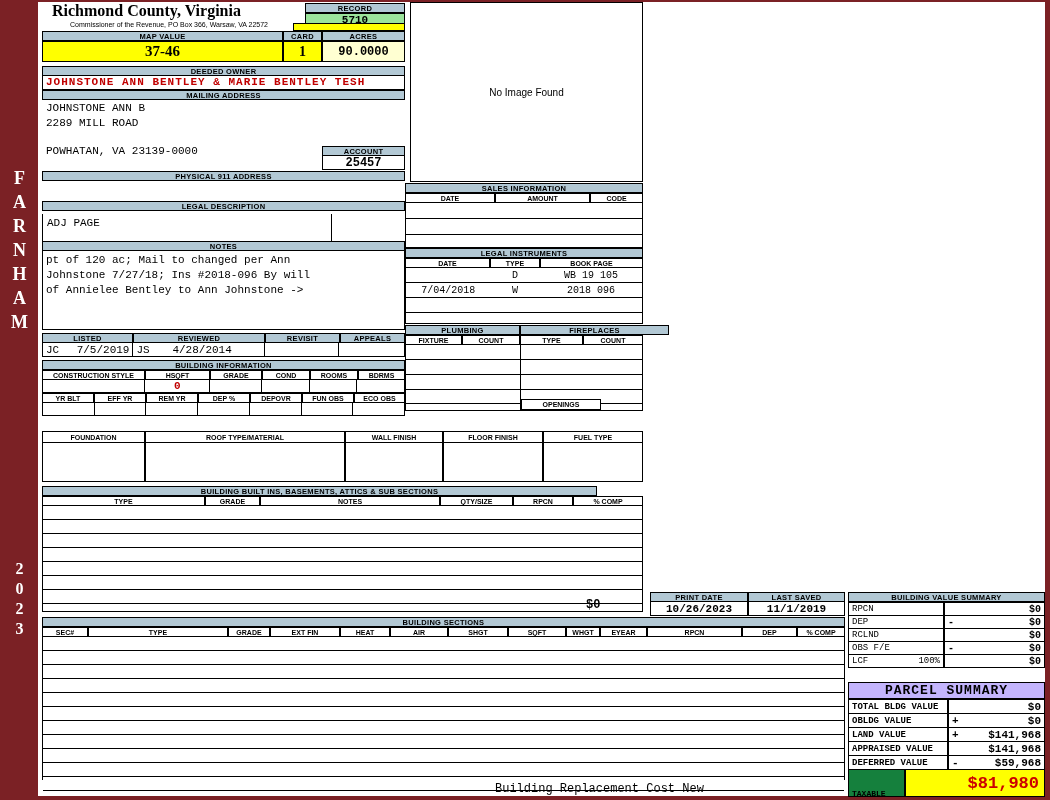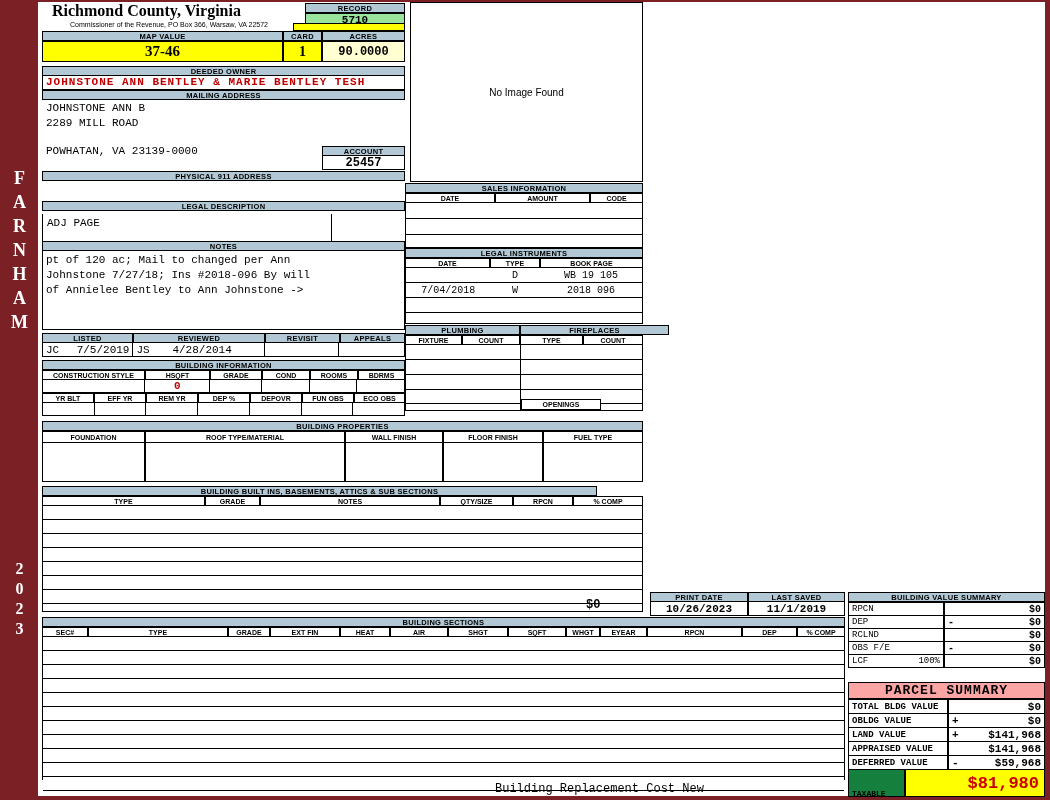--- a/index.html
+++ b/index.html
@@ -165,21 +165,20 @@
   <div class="abs" style="left:42px;top:403px;width:363px;height:13px;border:1px solid #000;border-top:none;display:flex">
     <div class="bcell" style="width:52px"></div>
     <div class="bcell" style="width:52px"></div>
     <div class="bcell" style="width:52px"></div>
     <div class="bcell" style="width:52px"></div>
     <div class="bcell" style="width:52px"></div>
     <div class="bcell" style="width:52px"></div>
     <div class="bcell" style="width:51px;border-right:none"></div>
   </div>
 
-  <div class="hdr" style="left:42px;top:421px;width:601px;height:10px">BUILDING PROPERTIES</div>
   <div class="pbox" style="left:42px;width:103px">
     <div class="plabel">FOUNDATION</div>
   </div>
   <div class="pbox" style="left:145px;width:200px">
     <div class="plabel">ROOF TYPE/MATERIAL</div>
   </div>
   <div class="pbox" style="left:345px;width:98px">
     <div class="plabel">WALL FINISH</div>
   </div>
   <div class="pbox" style="left:443px;width:100px">
@@ -277,21 +276,21 @@
     <div class="emptyrow" style="height:13px"></div>
     <div class="emptyrow" style="height:13px"></div>
     <div class="emptyrow" style="height:13px"></div>
     <div class="emptyrow" style="height:13px"></div>
     <div class="emptyrow" style="height:13px"></div>
     <div class="emptyrow" style="height:13px"></div>
     <div class="emptyrow" style="height:13px"></div>
     <div class="emptyrow" style="height:13px"></div>
   </div>
 
-  <div class="abs" style="left:848px;top:682px;width:197px;height:17px;background:#fca5a5;border:1px solid #000;display:flex;align-items:center;justify-content:center;font:bold 13px 'Liberation Mono',monospace;letter-spacing:1px">PARCEL SUMMARY</div>
+  <div class="abs" style="left:848px;top:682px;width:197px;height:17px;background:#c4b5fd;border:1px solid #000;display:flex;align-items:center;justify-content:center;font:bold 13px 'Liberation Mono',monospace;letter-spacing:1px">PARCEL SUMMARY</div>
   <div class="ps-name" style="top:699px">TOTAL BLDG VALUE</div>
   <div class="ps-val" style="top:699px">
     <span></span>
       <span>$0</span>
   </div>
   <div class="ps-name" style="top:713px">OBLDG VALUE</div>
   <div class="ps-val" style="top:713px">
     <span>+</span>
       <span>$0</span>
   </div>

